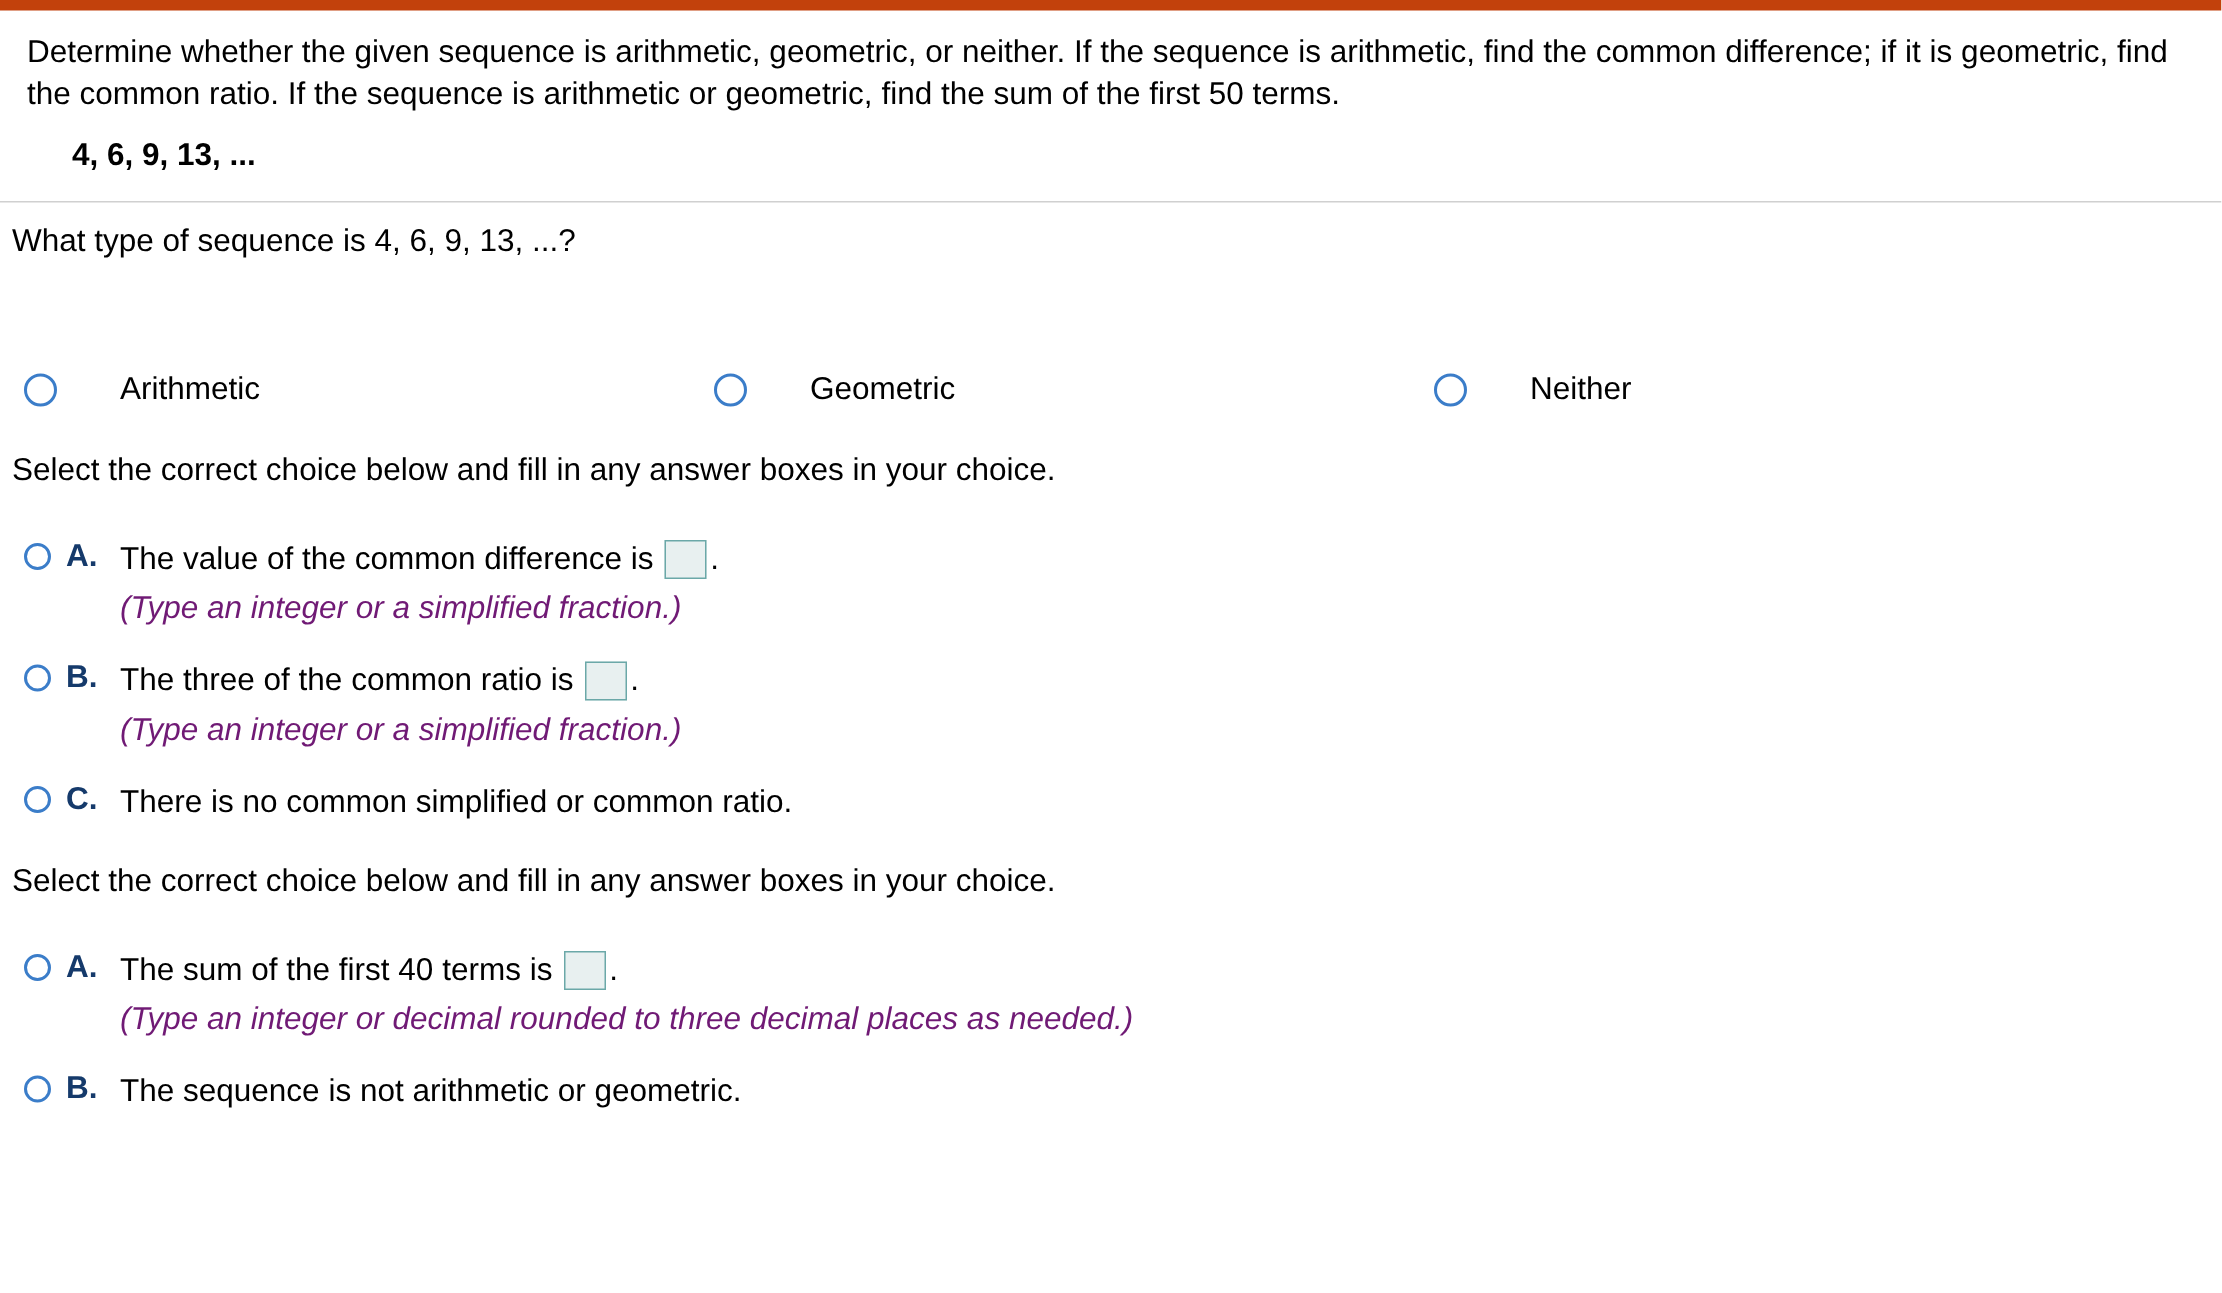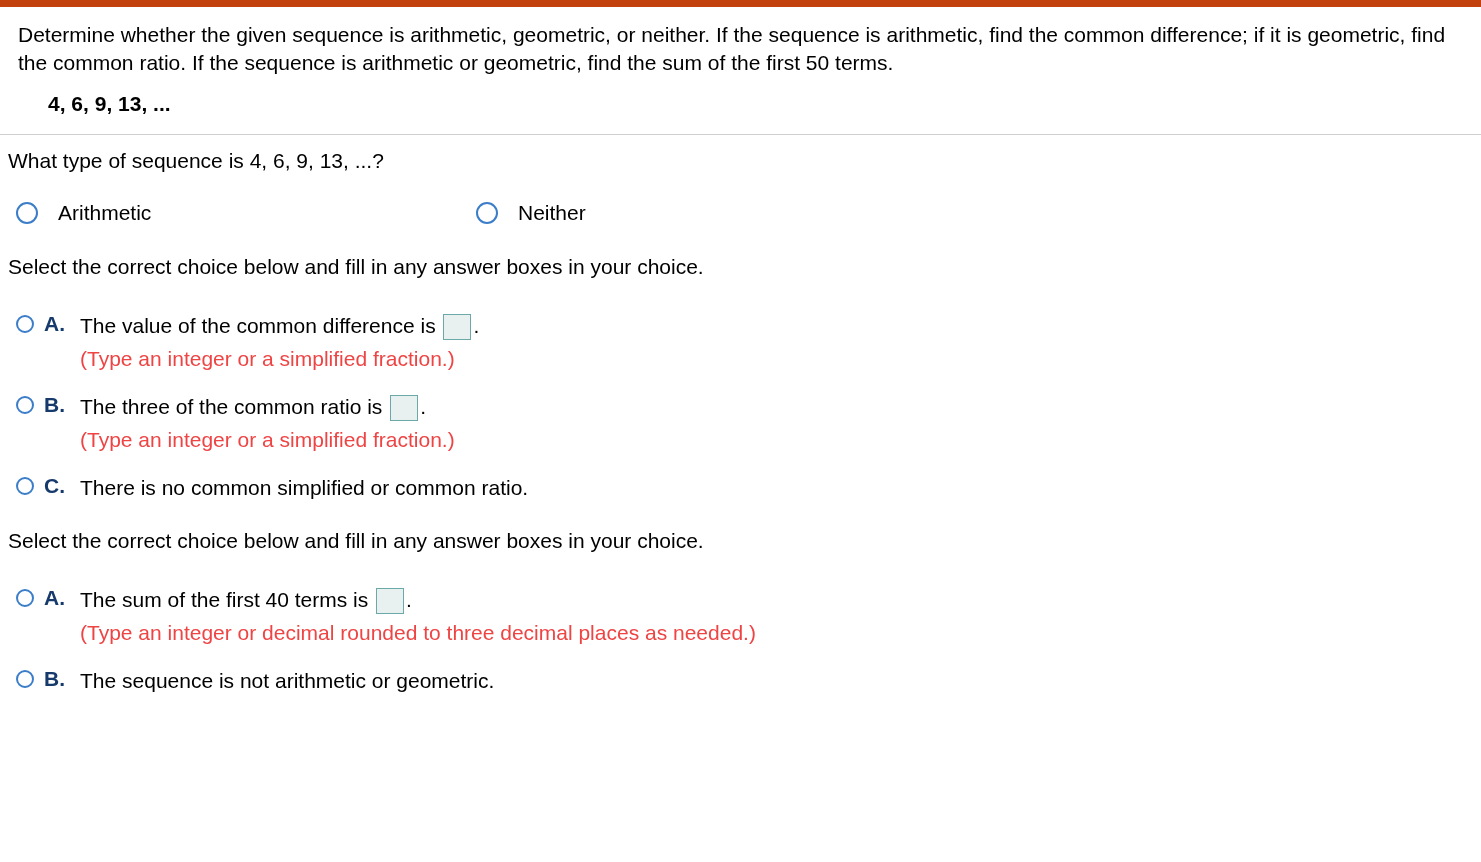--- a/index.html
+++ b/index.html
@@ -29,21 +29,22 @@
   .question-line { margin-bottom: 28px; }
   .radio-row {
     display: flex;
     gap: 0;
     margin-bottom: 30px;
     padding-left: 8px;
   }
   .radio-option {
     display: flex;
     align-items: center;
-    gap: 20px;
+    gap: 42px;
+    margin-top: 47px;
   }
   .radio-option.first { width: 460px; }
   .radio-option.second { width: 480px; }
   .radio-circle {
     width: 22px;
     height: 22px;
     border: 2px solid #3b7dc9;
     border-radius: 50%;
     flex-shrink: 0;
     cursor: pointer;
@@ -70,21 +71,22 @@
   .choice-letter {
     font-weight: bold;
     color: #153a6b;
     min-width: 24px;
   }
   .choice-body {
     flex: 1;
     line-height: 1.6;
   }
   .hint-text {
-    color: #ef4444;
+    color: #701a75;
+    font-style: italic;
   }
   .answer-box {
     display: inline-block;
     width: 28px;
     height: 26px;
     background: #e8f0f0;
     border: 1px solid #6ba8a8;
     vertical-align: middle;
     margin: 0 2px;
   }
@@ -98,20 +100,24 @@
 </div>
 
 <div class="question-section">
 
   <div class="question-line">What type of sequence is 4, 6, 9, 13, ...?</div>
 
   <div class="radio-row">
     <div class="radio-option first">
       <span class="radio-circle"></span>
       <span>Arithmetic</span>
+    </div>
+    <div class="radio-option second">
+      <span class="radio-circle"></span>
+      <span>Geometric</span>
     </div>
     <div class="radio-option">
       <span class="radio-circle"></span>
       <span>Neither</span>
     </div>
   </div>
 
   <div class="instruction-line">Select the correct choice below and fill in any answer boxes in your choice.</div>
 
   <div class="choice-list">

